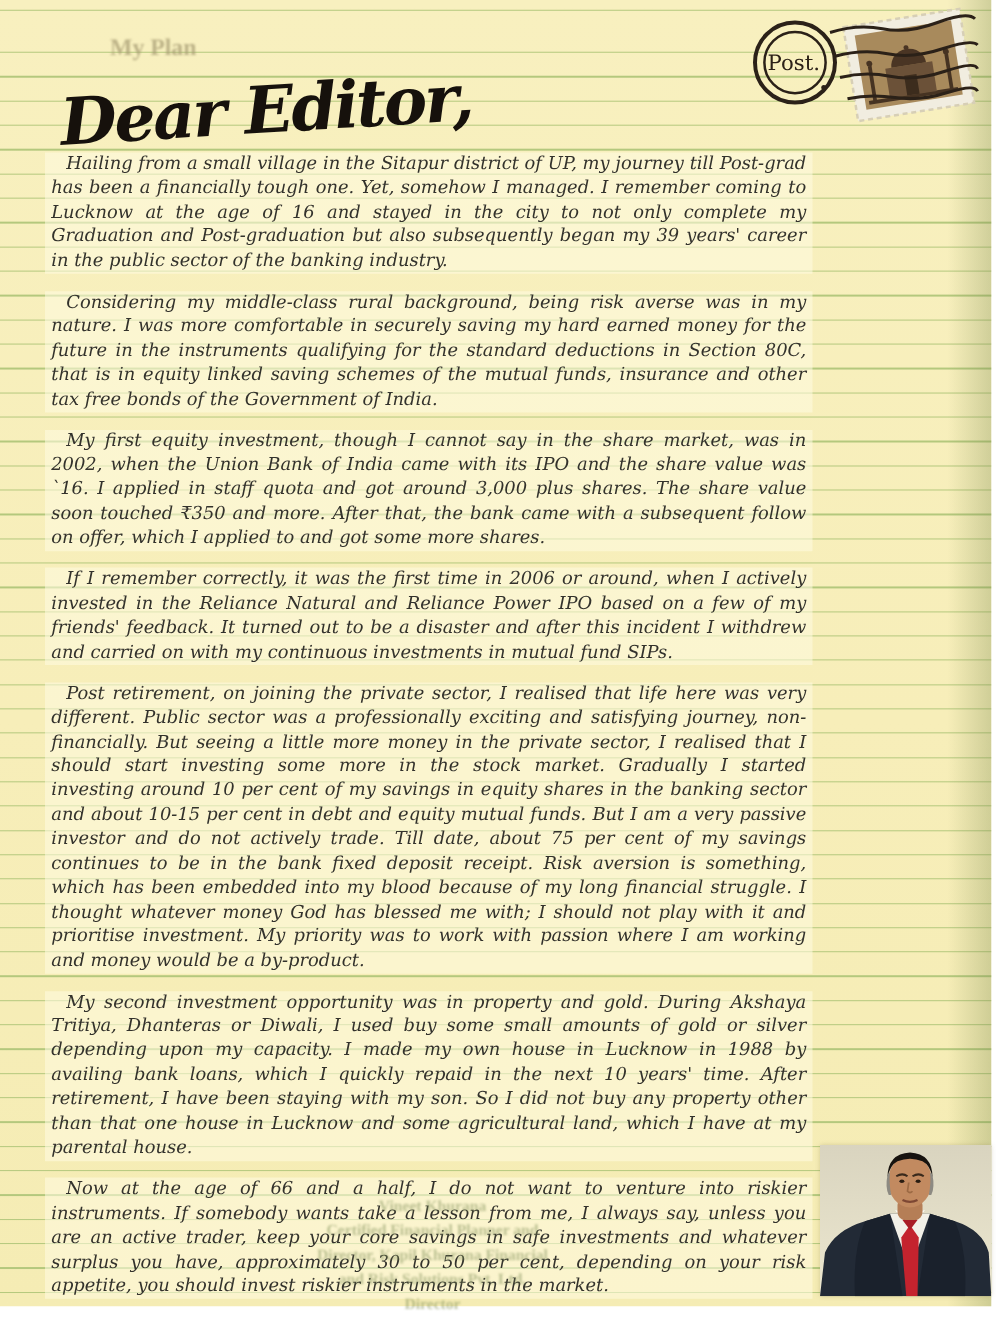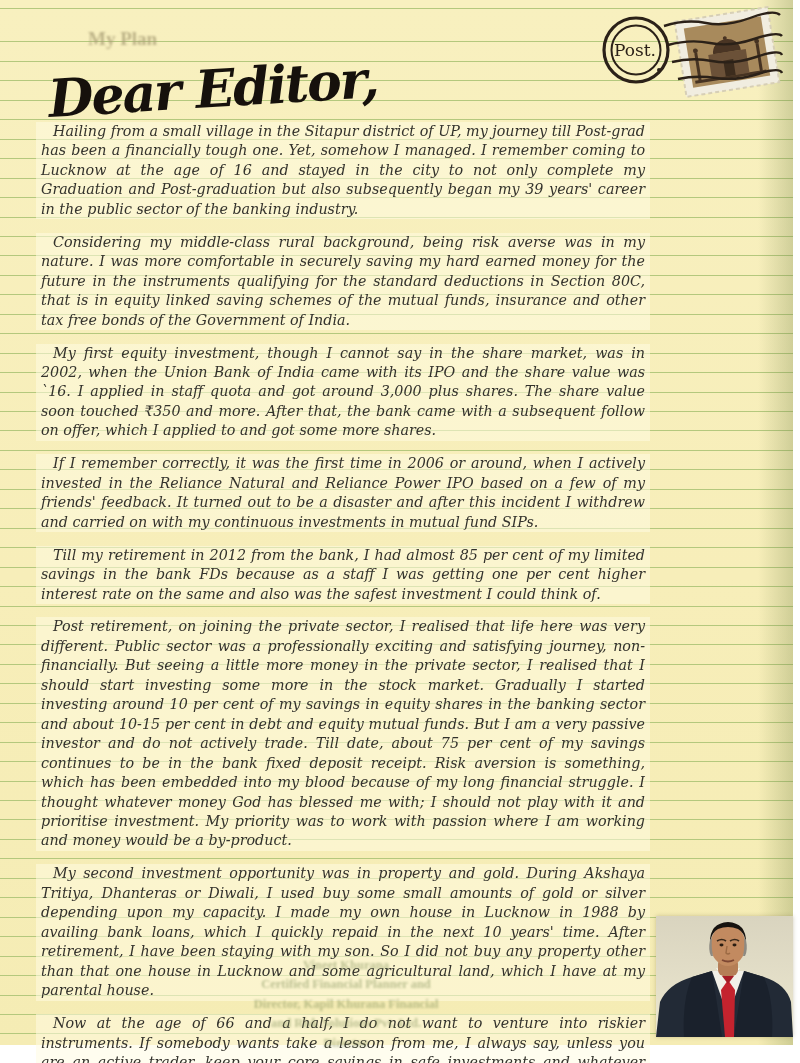--- a/index.html
+++ b/index.html
@@ -89,21 +89,20 @@
     </svg>
   </div>
 
   <div class="heading">Dear Editor,</div>
 
   <div class="letter">
     <p class="para">Hailing from a small village in the Sitapur district of UP, my journey till Post-grad has been a financially tough one. Yet, somehow I managed.  I remember coming to Lucknow at the age of 16 and stayed in the city to not only complete my Graduation and Post-graduation but also subsequently began my 39 years' career in the public sector of the banking industry.</p>
     <p class="para">Considering my middle-class rural background, being risk averse was in my nature. I was more comfortable in securely saving my hard earned money for the future in the instruments qualifying for the standard deductions in Section 80C, that is in equity linked saving schemes of the mutual funds, insurance and other tax free bonds of the Government of India.</p>
     <p class="para">My first equity investment, though I cannot say in the share market, was in 2002, when the Union Bank of India came with its IPO and the share value was `16. I applied in staff quota and got around 3,000 plus shares. The share value soon touched ₹350 and more. After that, the bank came with a subsequent follow on offer, which I applied to and got some more shares.</p>
     <p class="para">If I remember correctly, it was the first time in 2006 or around, when I actively invested in the Reliance Natural and Reliance Power IPO based on a few of my friends' feedback. It turned out to be a disaster and after this incident I withdrew and carried on with my continuous investments in mutual fund SIPs.</p>
-    <p class="para">Till my retirement in 2012 from the bank, I had almost 85 per cent of my limited savings in the bank FDs because as a staff I was getting one per cent higher interest rate on the same and also was the safest investment I could think of.</p>
     <p class="para">Post retirement, on joining the private sector, I realised that life here was very different. Public sector was a professionally exciting and satisfying journey, non-financially. But seeing a little more money in the private sector, I realised that I should start investing some more in the stock market. Gradually I started investing around 10 per cent of my savings in equity shares in the banking sector and about 10-15 per cent in debt and equity mutual funds. But I am a very passive investor and do not actively trade. Till date, about 75 per cent of my savings continues to be in the bank fixed deposit receipt. Risk aversion is something, which has been embedded into my blood because of my long financial struggle. I thought whatever money God has blessed me with; I should not play with it and prioritise investment. My priority was to work with passion where I am working and money would be a by-product.</p>
     <p class="para">My second investment opportunity was in property and gold. During Akshaya Tritiya, Dhanteras or Diwali, I used buy some small amounts of gold or silver depending upon my capacity. I made my own house in Lucknow in 1988 by availing bank loans, which I quickly repaid in the next 10 years' time. After retirement, I have been staying with my son. So I did not buy any property other than that one house in Lucknow and some agricultural land, which I have at my parental house.</p>
     <p class="para">Now at the age of 66 and a half, I do not want to venture into riskier instruments. If somebody wants take a lesson from me, I always say, unless you are an active trader, keep your core savings in safe investments and whatever surplus you have, approximately 30 to 50 per cent, depending on your risk appetite, you should invest riskier instruments in the market.</p>
   </div>
 
   <div class="ghost ghost-bottom">
     <div>Vineet Khurana</div>
     <div>Certified Financial Planner and</div>
     <div>Director, Kapil Khurana Financial</div>
     <div>and Risk Solutions Pvt. Ltd.</div>

